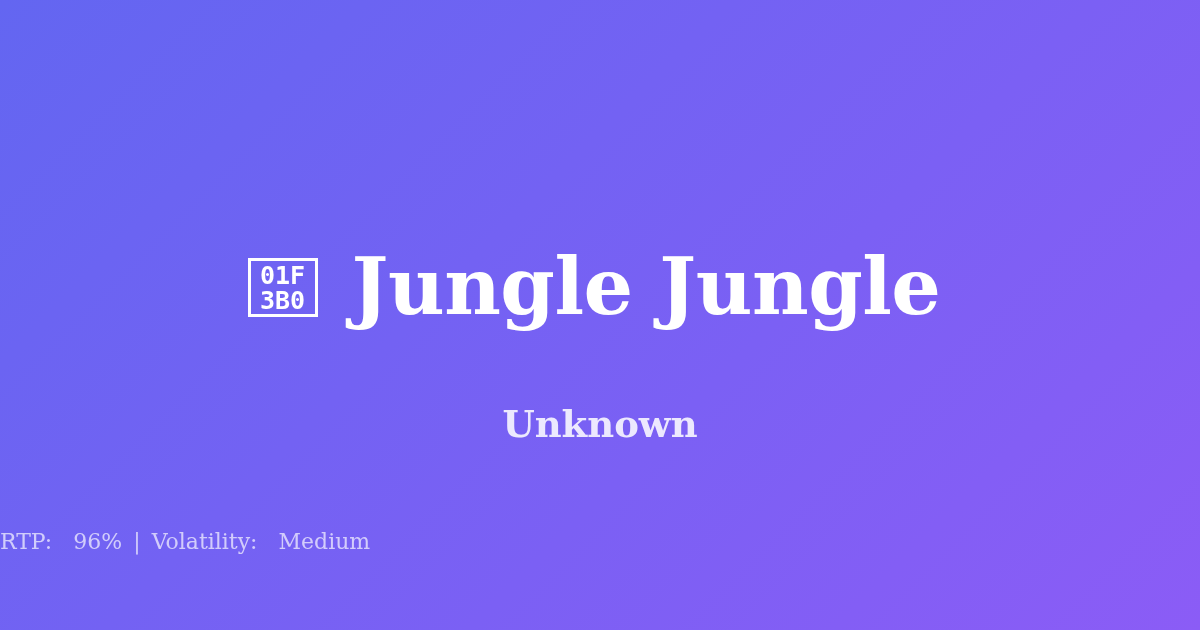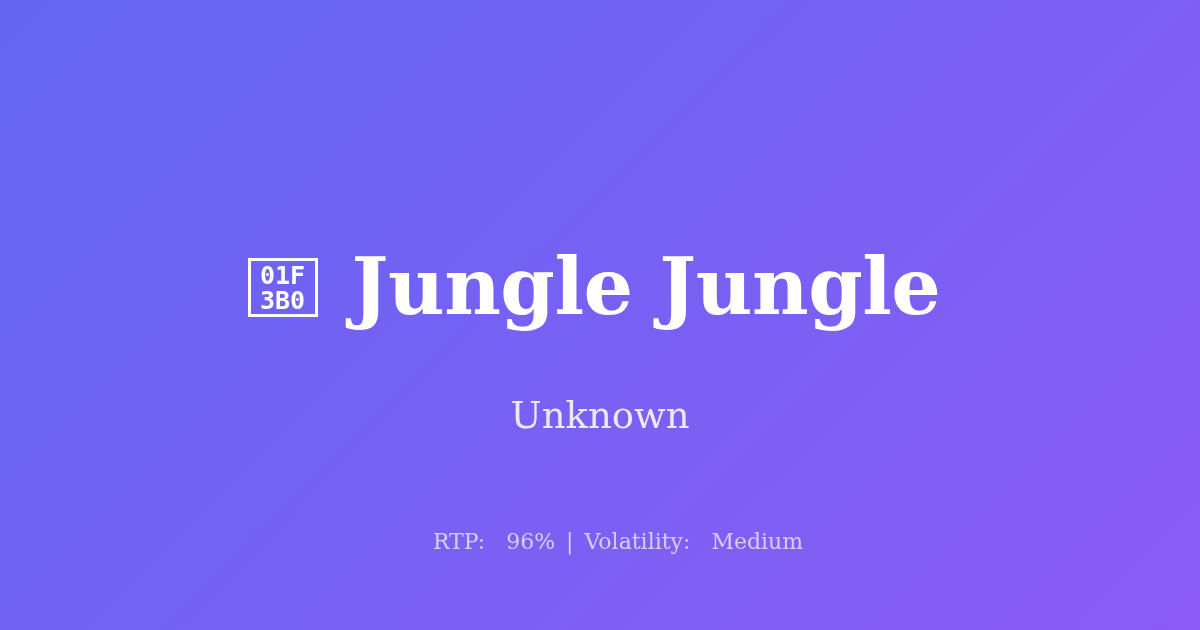--- a/index.html
+++ b/index.html
@@ -76,43 +76,41 @@
     font-size: 78px;
     line-height: 86px;
     color: #ffffff;
     white-space: nowrap;
     margin: 12px;
     letter-spacing: -0.5px;
   }
 
   .subtitle {
     font-family: "DejaVu Serif", "Liberation Serif", serif;
-    font-weight: 400;
+    font-weight: 700;
     font-size: 37px;
     line-height: 44px;
     color: rgba(255, 255, 255, 0.86);
-    margin: 0;
+    margin: 8px;
     padding-top: 52px;
     white-space: nowrap;
   }
 
   
   .meta {
     position: absolute;
     left: 0;
     right: 0;
     top: 528px;
-    text-align: center;
     font-family: "DejaVu Serif", "Liberation Serif", serif;
     font-weight: 400;
     font-size: 22px;
     line-height: 28px;
     color: rgba(255, 255, 255, 0.68);
     white-space: nowrap;
-    margin-left: 36px;
   }
   .meta-sep {
     padding: 0 4px;
   }
 </style>
 </head>
 <body>
 
 <div class="og-card">
 

